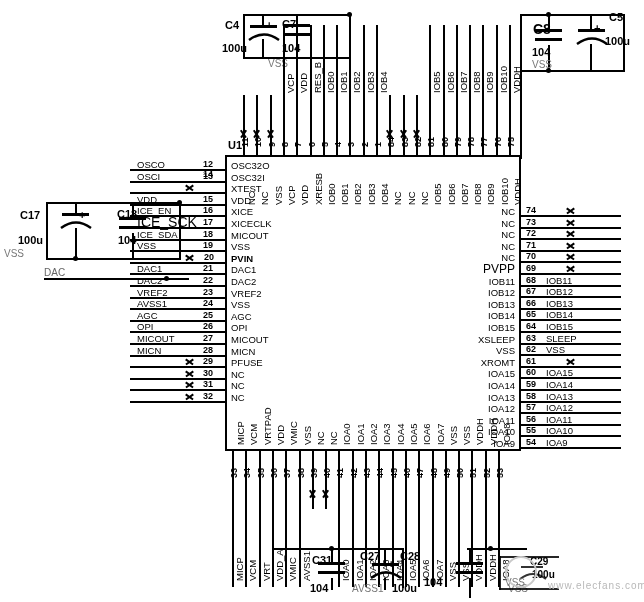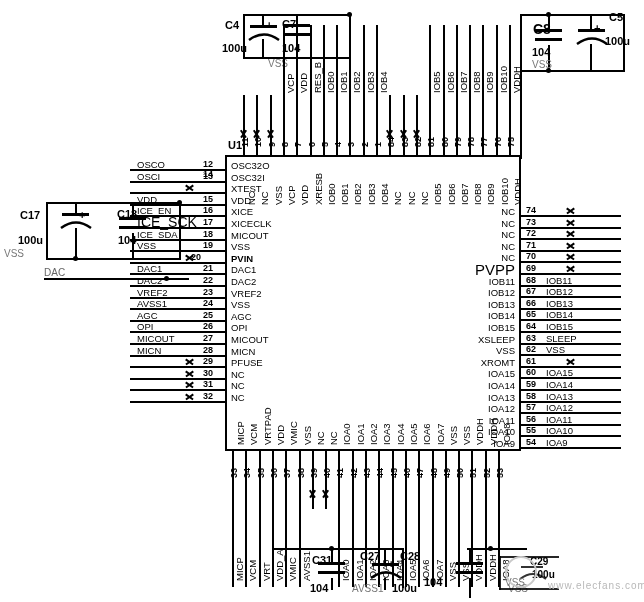--- a/index.html
+++ b/index.html
@@ -155,21 +155,21 @@
       <span class="num" style="left:203px;top:230px;">18</span>
       <span class="lbl" style="left:137px;top:230px;font-size:9.5px;">ICE_SDA</span>
       <div class="wire hw2" style="left:130px;top:239px;width:10px;"></div>
       <span class="lbl" style="left:231px;top:242px;font-size:9.5px;">VSS</span>
       <div class="wire hw2" style="left:130px;top:250px;width:95px;"></div>
       <span class="num" style="left:203px;top:241px;">19</span>
       <span class="lbl" style="left:137px;top:241px;font-size:9.5px;">VSS</span>
       <div class="wire hw2" style="left:130px;top:250px;width:10px;"></div>
       <span class="lbl b" style="left:231px;top:254px;font-size:9.5px;">PVIN</span>
       <div class="wire hw2" style="left:130px;top:262px;width:95px;"></div>
-      <span class="num" style="left:191px;top:253px;">20</span>
+      <span class="num" style="left:204px;top:253px;">20</span>
       <div class="wire" style="left:185px;top:257px;width:9px;height:1.6px;transform:rotate(35deg);"></div>
       <div class="wire" style="left:185px;top:257px;width:9px;height:1.6px;transform:rotate(-35deg);"></div>
       <span class="lbl" style="left:231px;top:265px;font-size:9.5px;">DAC1</span>
       <div class="wire hw2" style="left:130px;top:273px;width:95px;"></div>
       <span class="num" style="left:203px;top:264px;">21</span>
       <span class="lbl" style="left:137px;top:264px;font-size:9.5px;">DAC1</span>
       <div class="wire hw2" style="left:130px;top:273px;width:10px;"></div>
       <span class="lbl" style="left:231px;top:277px;font-size:9.5px;">DAC2</span>
       <div class="wire hw2" style="left:130px;top:285px;width:95px;"></div>
       <span class="num" style="left:203px;top:276px;">22</span>
@@ -352,21 +352,21 @@
       <span class="lbl" style="left:515px;top:242px;font-size:9.5px;transform:translateX(-100%);">NC</span>
       <div class="wire hw2" style="left:521px;top:250px;width:100px;"></div>
       <span class="num" style="left:526px;top:241px;">71</span>
       <div class="wire" style="left:566px;top:245px;width:9px;height:1.6px;transform:rotate(35deg);"></div>
       <div class="wire" style="left:566px;top:245px;width:9px;height:1.6px;transform:rotate(-35deg);"></div>
       <span class="lbl" style="left:515px;top:253px;font-size:9.5px;transform:translateX(-100%);">NC</span>
       <div class="wire hw2" style="left:521px;top:261px;width:100px;"></div>
       <span class="num" style="left:526px;top:252px;">70</span>
       <div class="wire" style="left:566px;top:256px;width:9px;height:1.6px;transform:rotate(35deg);"></div>
       <div class="wire" style="left:566px;top:256px;width:9px;height:1.6px;transform:rotate(-35deg);"></div>
-      <span class="lbl" style="left:515px;top:265px;font-size:15px;transform:translateX(-100%);">PVPP</span>
+      <span class="lbl" style="left:515px;top:265px;font-size:12px;transform:translateX(-100%);">PVPP</span>
       <div class="wire hw2" style="left:521px;top:273px;width:100px;"></div>
       <span class="num" style="left:526px;top:264px;">69</span>
       <div class="wire" style="left:566px;top:268px;width:9px;height:1.6px;transform:rotate(35deg);"></div>
       <div class="wire" style="left:566px;top:268px;width:9px;height:1.6px;transform:rotate(-35deg);"></div>
       <span class="lbl" style="left:515px;top:277px;font-size:9.5px;transform:translateX(-100%);">IOB11</span>
       <div class="wire hw2" style="left:521px;top:285px;width:100px;"></div>
       <span class="num" style="left:526px;top:276px;">68</span>
       <span class="lbl" style="left:546px;top:276px;font-size:9.5px;">IOB11</span>
       <span class="lbl" style="left:515px;top:288px;font-size:9.5px;transform:translateX(-100%);">IOB12</span>
       <div class="wire hw2" style="left:521px;top:296px;width:100px;"></div>

